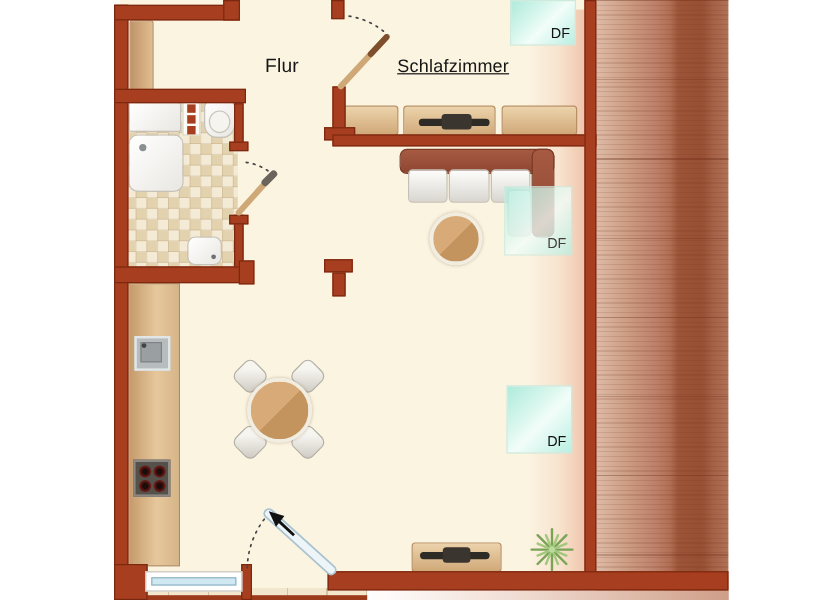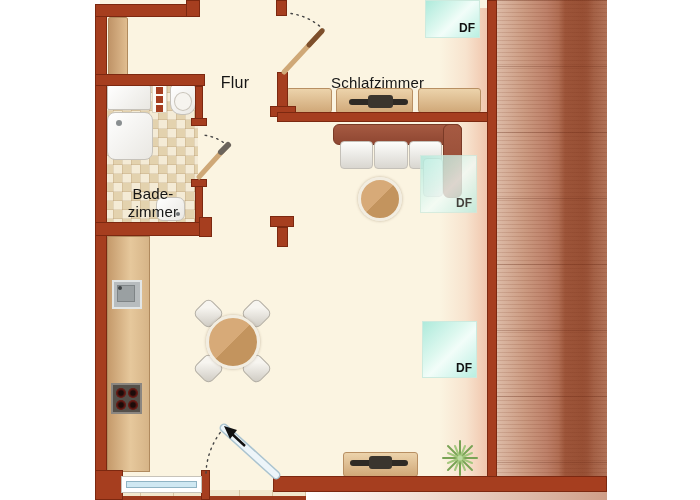--- a/index.html
+++ b/index.html
@@ -39,31 +39,31 @@
   .counter{background:linear-gradient(90deg,#c59a6b,#e6c89c 55%,#d6b487);border:1px solid #b08a5e;}
   .sofa-brown{background:linear-gradient(180deg,#a65a42,#8e4631);border:1px solid #7a3a26;border-radius:6px;}
   .cushion{background:linear-gradient(180deg,#fdfdfb,#d9d6d0);border:1px solid #c4c0b8;border-radius:4px;}
   .round-table{border-radius:50%;border:3px solid #f2ede1;
     background:linear-gradient(135deg,#d7aa78 0 50%,#c3945e 50%);box-shadow:0 0 3px rgba(90,60,30,.35);}
   .chair{width:23px;height:23px;background:linear-gradient(135deg,#f7f5f0 30%,#ccc8c0);
     border:1px solid #b3afa6;border-radius:6px;transform:rotate(45deg);}
   .skylight{background:linear-gradient(135deg,#aeeadb 0%,#ddf8ef 40%,#f2fdf9 55%,#b9efe1 100%);
     border:1px solid #cdeade;}
   .skylight.semi{opacity:.78;}
-  .df{position:absolute;right:4px;bottom:2px;font-size:12px;color:#111;font-weight:bold;}
+  .df{position:absolute;right:4px;bottom:2px;font-size:12px;color:#111;}
   .tv-bar{background:#2e2a25;border-radius:3px;}
   .tv-box{background:#3a352e;border:1px solid #262危22;border-radius:3px;}
   .sink-steel{background:#b7bcbe;border:2px solid #e2e6e6;}
   .sink-inner{background:#9aa0a2;border:1px solid #7e8486;}
   .stove{background:#55504a;border:2px solid #8b8680;}
   .burner{position:absolute;width:10px;height:10px;border-radius:50%;
     background:radial-gradient(circle at 50% 50%, #1c0c0a 0 30%, #6b1a14 60%, #3a0f0c 100%);}
   .dot{border-radius:50%;background:#8a8f91;}
   
-  .room-label{position:absolute;color:#151515;font-size:15px;letter-spacing:.2px;margin-top:27px;}
+  .room-label{position:absolute;color:#151515;font-size:15px;letter-spacing:.2px;}
   svg{position:absolute;left:0;top:0;}
 </style>
 </head>
 <body>
 
 <div id="stage">
 
   <div class="abs floor" style="left:100px;top:0;width:392px;height:492px;"></div>
   <div class="abs bath-tiles" style="left:104px;top:84px;width:94px;height:140px;"></div>
   <div class="abs right-tint" style="left:440px;top:8px;width:47px;height:468px;"></div>
@@ -192,19 +192,15 @@
         <line x1="0" y1="0" x2="-5" y2="12"></line>
           <line x1="0" y1="0" x2="-12" y2="5"></line>
         <line x1="0" y1="0" x2="-12" y2="-5"></line>
           <line x1="0" y1="0" x2="-5" y2="-12"></line>
       </g>
       <circle cx="0" cy="0" r="2.5" fill="#bcd9a0"></circle>
     </g>
   </svg>
 
   <div class="room-label" style="left:204px;top:47px;width:62px;text-align:center;font-size:16px;">Flur</div>
-  <div class="room-label" style="left:331px;top:47px;">Schlafzimmer</div>
-  <div class="room-label" style="left:118px;top:158px;width:70px;text-align:center;line-height:18px;">
-    <span>Bade-</span><br>
-    <span>zimmer</span>
-  </div>
+  <div class="room-label" style="left:331px;top:47px;text-decoration:underline;">Schlafzimmer</div>
 
 </div>
 
 </body></html>

